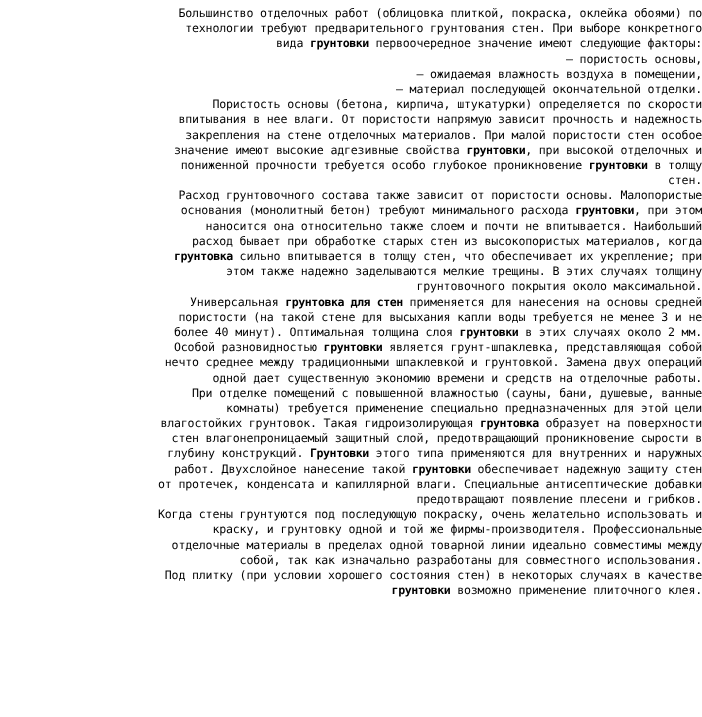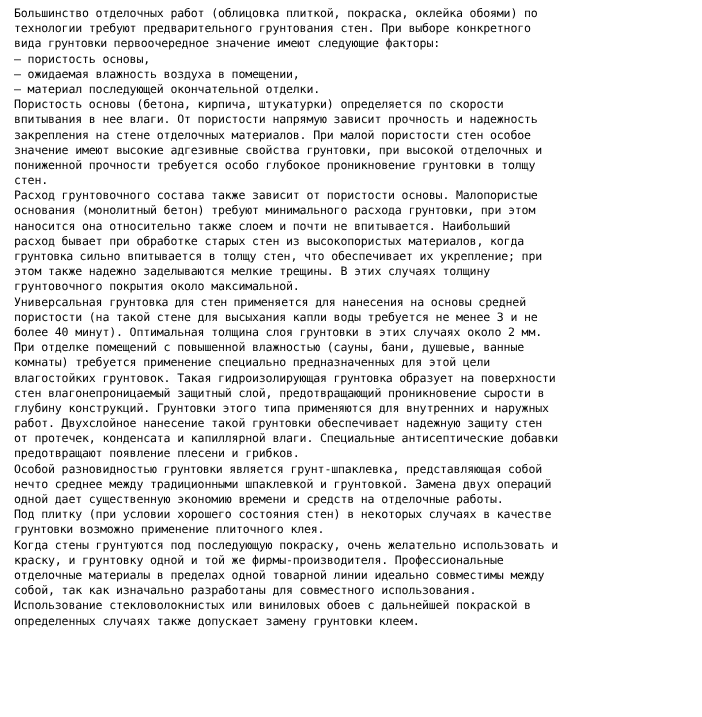--- a/index.html
+++ b/index.html
@@ -18,31 +18,31 @@
     position: absolute;
     left: 14px;
     top: 6px;
     width: 688px;
     color: #000000;
     font-family: "DejaVu Sans Mono", "Liberation Mono", monospace;
     font-size: 11.6px;
     line-height: 15.18px;
     letter-spacing: -0.18px;
     white-space: pre-wrap;
-    text-align: left;
+    text-align: right;
     font-kerning: none;
     -webkit-font-smoothing: none;
     text-rendering: geometricPrecision;
   }
   .para {
     margin: 0;
     padding: 0;
   }
   .kw {
-    font-weight: 400;
+    font-weight: 700;
     letter-spacing: -0.45px;
   }
 </style>
 </head>
 <body>
 
 <div id="document-body"><div class="para"><span>Большинство отделочных работ (облицовка плиткой, покраска, оклейка обоями) по
 технологии требуют предварительного грунтования стен. При выборе конкретного
 вида </span><span class="kw">грунтовки</span><span> первоочередное значение имеют следующие факторы:</span></div><div class="para"><span>– пористость основы,</span></div><div class="para"><span>– ожидаемая влажность воздуха в помещении,</span></div><div class="para"><span>– материал последующей окончательной отделки.</span></div><div class="para"><span>Пористость основы (бетона, кирпича, штукатурки) определяется по скорости
 впитывания в нее влаги. От пористости напрямую зависит прочность и надежность
@@ -50,27 +50,26 @@
 значение имеют высокие адгезивные свойства </span><span class="kw">грунтовки</span><span>, при высокой отделочных и
 пониженной прочности требуется особо глубокое проникновение </span><span class="kw">грунтовки</span><span> в толщу
 стен.</span></div><div class="para"><span>Расход грунтовочного состава также зависит от пористости основы. Малопористые
 основания (монолитный бетон) требуют минимального расхода </span><span class="kw">грунтовки</span><span>, при этом
 наносится она относительно также слоем и почти не впитывается. Наибольший
 расход бывает при обработке старых стен из высокопористых материалов, когда
 </span><span class="kw">грунтовка</span><span> сильно впитывается в толщу стен, что обеспечивает их укрепление; при
 этом также надежно заделываются мелкие трещины. В этих случаях толщину
 грунтовочного покрытия около максимальной.</span></div><div class="para"><span>Универсальная </span><span class="kw">грунтовка для стен</span><span> применяется для нанесения на основы средней
 пористости (на такой стене для высыхания капли воды требуется не менее 3 и не
-более 40 минут). Оптимальная толщина слоя </span><span class="kw">грунтовки</span><span> в этих случаях около 2 мм.</span></div><div class="para"><span>При отделке помещений с повышенной влажностью (сауны, бани, душевые, ванные
+более 40 минут). Оптимальная толщина слоя </span><span class="kw">грунтовки</span><span> в этих случаях около 2 мм.</span></div><div class="para"><span>Особой разновидностью </span><span class="kw">грунтовки</span><span> является грунт-шпаклевка, представляющая собой
+нечто среднее между традиционными шпаклевкой и грунтовкой. Замена двух операций
+одной дает существенную экономию времени и средств на отделочные работы.</span></div><div class="para"><span>При отделке помещений с повышенной влажностью (сауны, бани, душевые, ванные
 комнаты) требуется применение специально предназначенных для этой цели
 влагостойких грунтовок. Такая гидроизолирующая </span><span class="kw">грунтовка</span><span> образует на поверхности
 стен влагонепроницаемый защитный слой, предотвращающий проникновение сырости в
 глубину конструкций. </span><span class="kw">Грунтовки</span><span> этого типа применяются для внутренних и наружных
 работ. Двухслойное нанесение такой </span><span class="kw">грунтовки</span><span> обеспечивает надежную защиту стен
 от протечек, конденсата и капиллярной влаги. Специальные антисептические добавки
-предотвращают появление плесени и грибков.</span></div><div class="para"><span>Особой разновидностью </span><span class="kw">грунтовки</span><span> является грунт-шпаклевка, представляющая собой
-нечто среднее между традиционными шпаклевкой и грунтовкой. Замена двух операций
-одной дает существенную экономию времени и средств на отделочные работы.</span></div><div class="para"><span>Под плитку (при условии хорошего состояния стен) в некоторых случаях в качестве
-</span><span class="kw">грунтовки</span><span> возможно применение плиточного клея.</span></div><div class="para"><span>Когда стены грунтуются под последующую покраску, очень желательно использовать и
+предотвращают появление плесени и грибков.</span></div><div class="para"><span>Когда стены грунтуются под последующую покраску, очень желательно использовать и
 краску, и грунтовку одной и той же фирмы-производителя. Профессиональные
 отделочные материалы в пределах одной товарной линии идеально совместимы между
-собой, так как изначально разработаны для совместного использования.</span></div><div class="para"><span>Использование стекловолокнистых или виниловых обоев с дальнейшей покраской в
-определенных случаях также допускает замену </span><span class="kw">грунтовки</span><span> клеем.</span></div></div>
+собой, так как изначально разработаны для совместного использования.</span></div><div class="para"><span>Под плитку (при условии хорошего состояния стен) в некоторых случаях в качестве
+</span><span class="kw">грунтовки</span><span> возможно применение плиточного клея.</span></div></div>
 
 </body></html>

